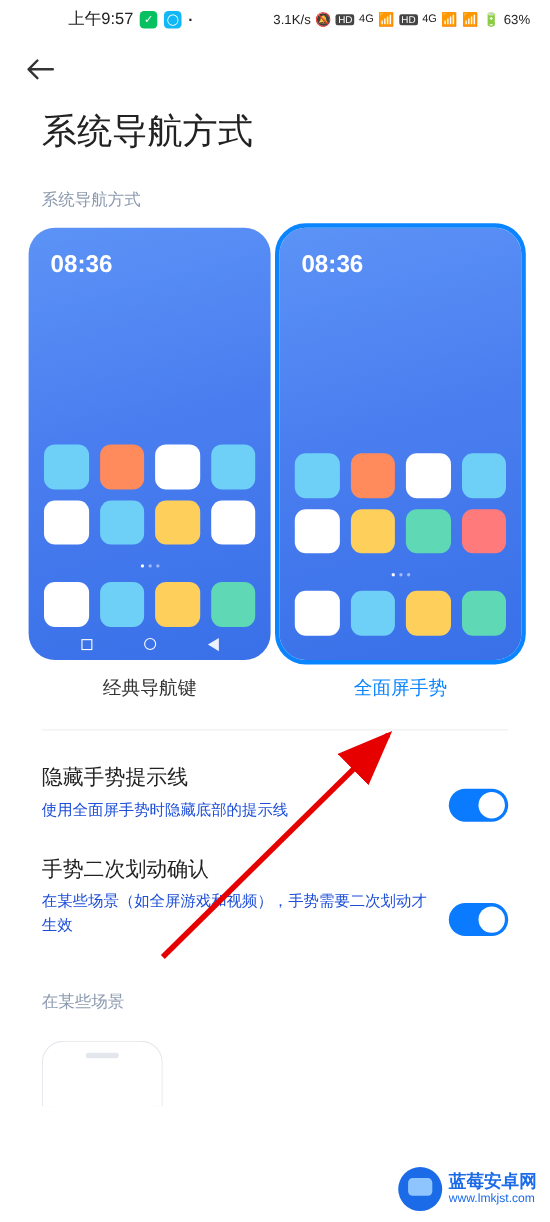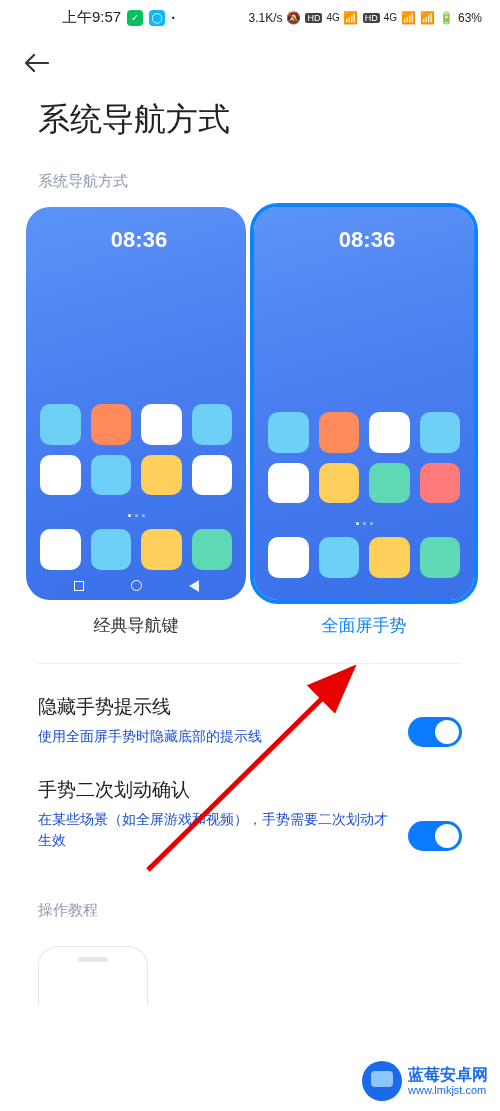--- a/index.html
+++ b/index.html
@@ -39,21 +39,20 @@
     }
     .section-label {
       color: #8c9aaf;
       font-size: 15px;
       padding: 0 38px 16px;
     }
     .nav-options {
       display: flex;
       gap: 8px;
       padding: 0 26px;
-      text-align: center;
     }
     .nav-card {
       flex: 1;
       display: flex;
       flex-direction: column;
       align-items: center;
       cursor: pointer;
     }
     .phone-preview {
       width: 100%;
@@ -313,21 +312,21 @@
 </div>
 
 <div class="setting-row">
   <div class="setting-text">
     <div class="setting-title">手势二次划动确认</div>
     <div class="setting-desc">在某些场景（如全屏游戏和视频），手势需要二次划动才生效</div>
   </div>
   <div class="toggle"></div>
 </div>
 
-<div class="section-label tutorial">操作教程</div>
+<div class="section-label tutorial">在某些场景</div>
 <div class="tutorial-card"></div>
 
 <svg class="arrow-overlay" viewBox="0 0 230 220">
   <defs>
     <marker id="ah" markerWidth="12" markerHeight="12" refX="9" refY="4" orient="auto">
       <path d="M0,0 L10,4 L0,8 Z" fill="#e60000"></path>
     </marker>
   </defs>
   <line x1="10" y1="210" x2="215" y2="8" stroke="#e60000" stroke-width="5" marker-end="url(#ah)"></line>
 </svg>

